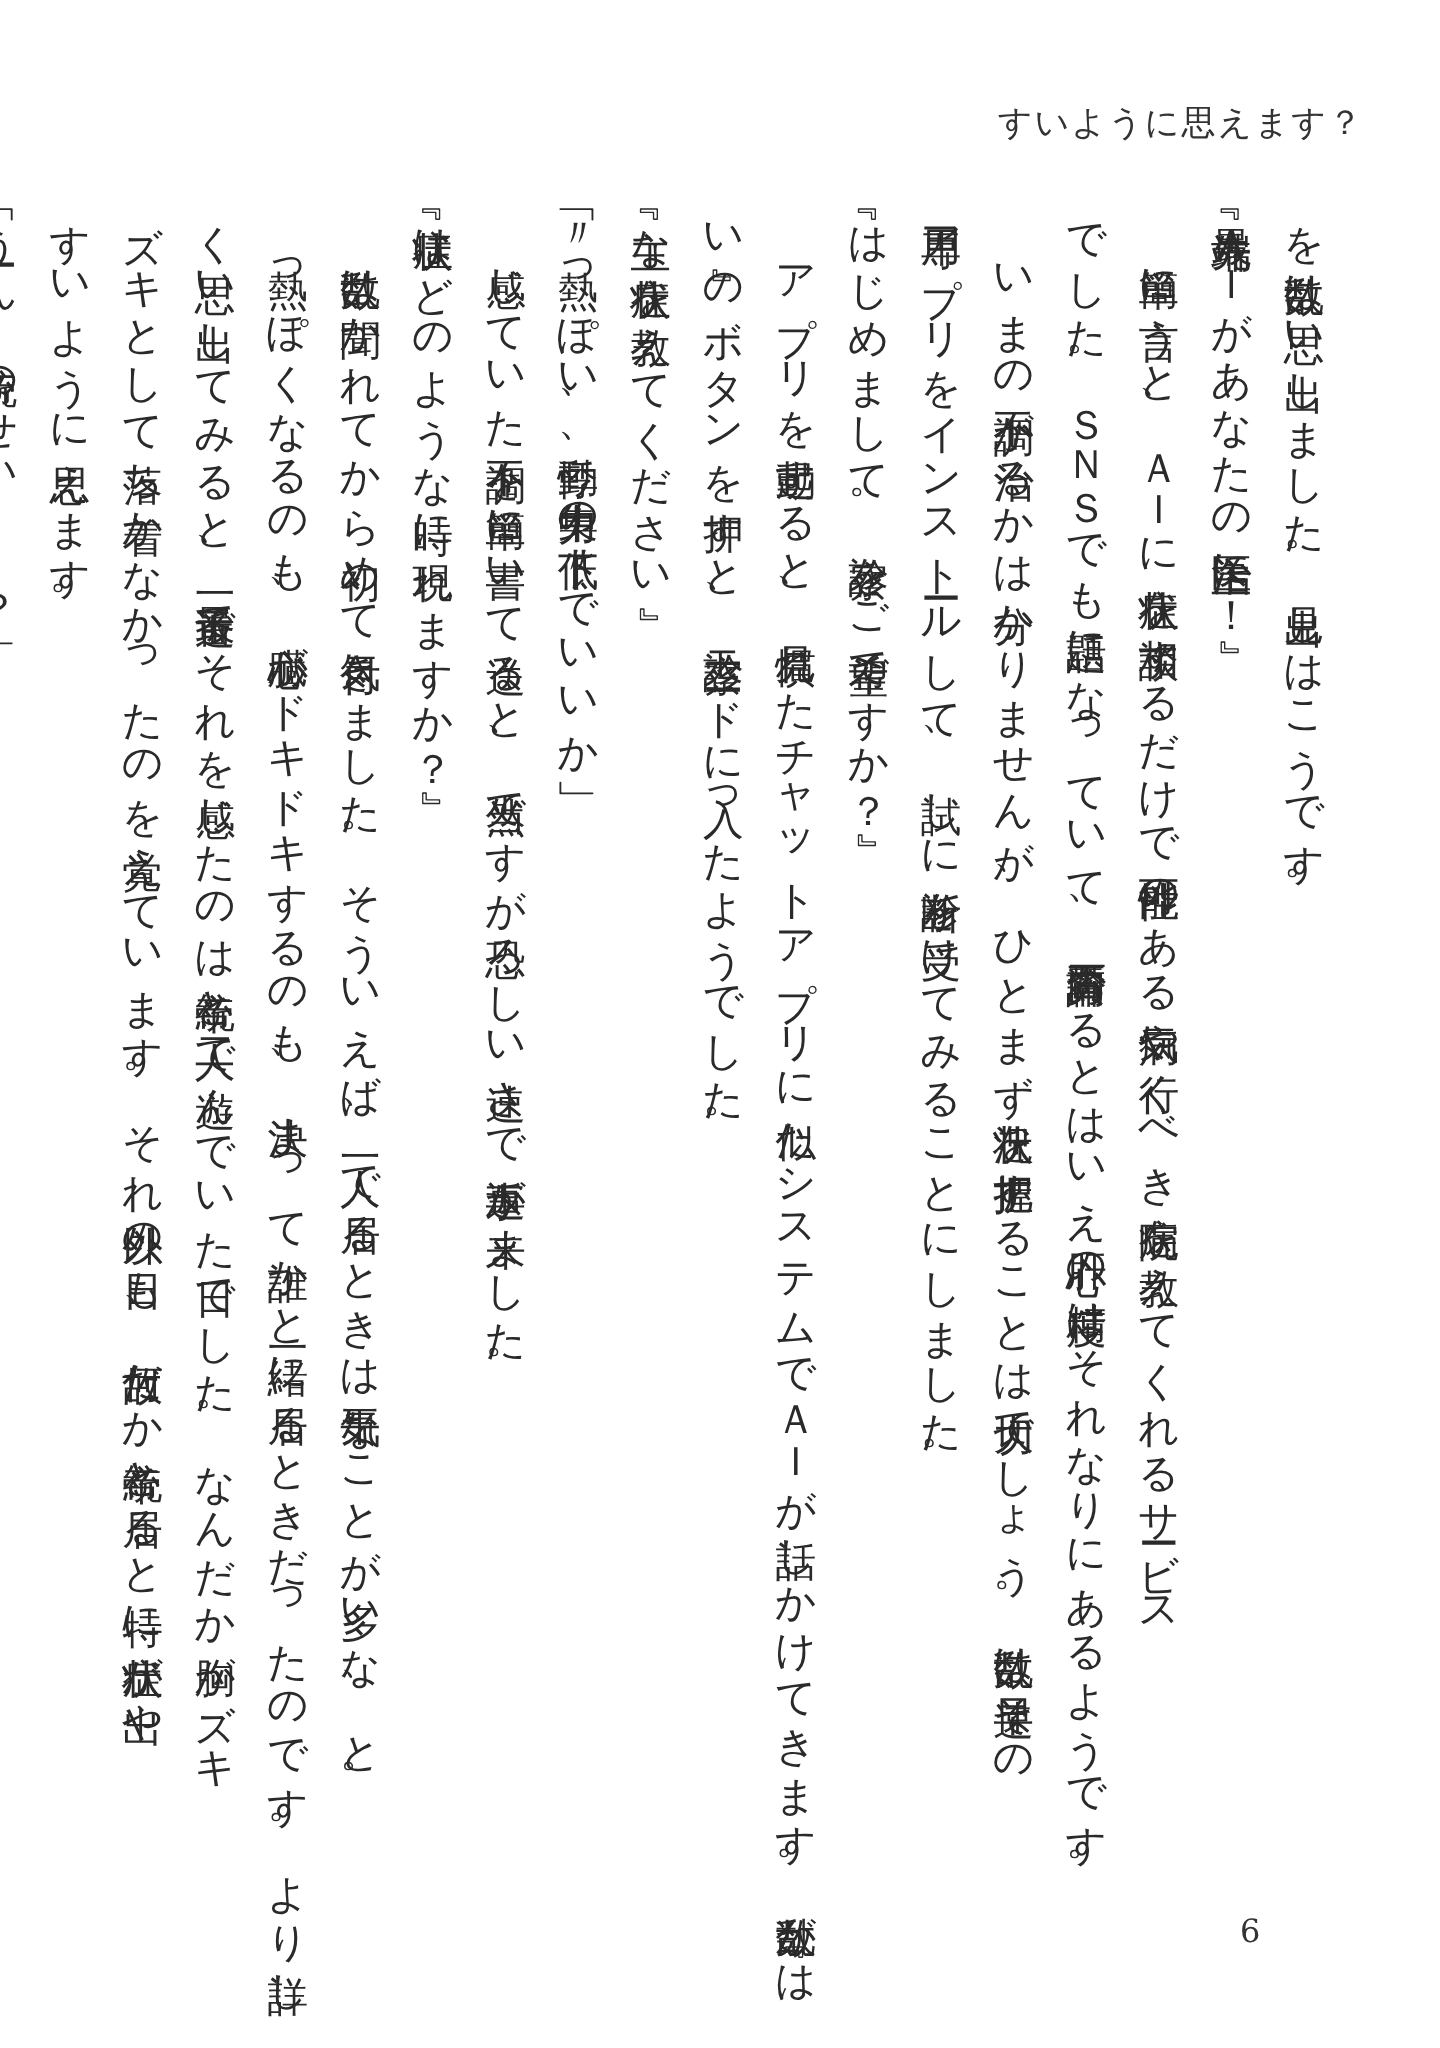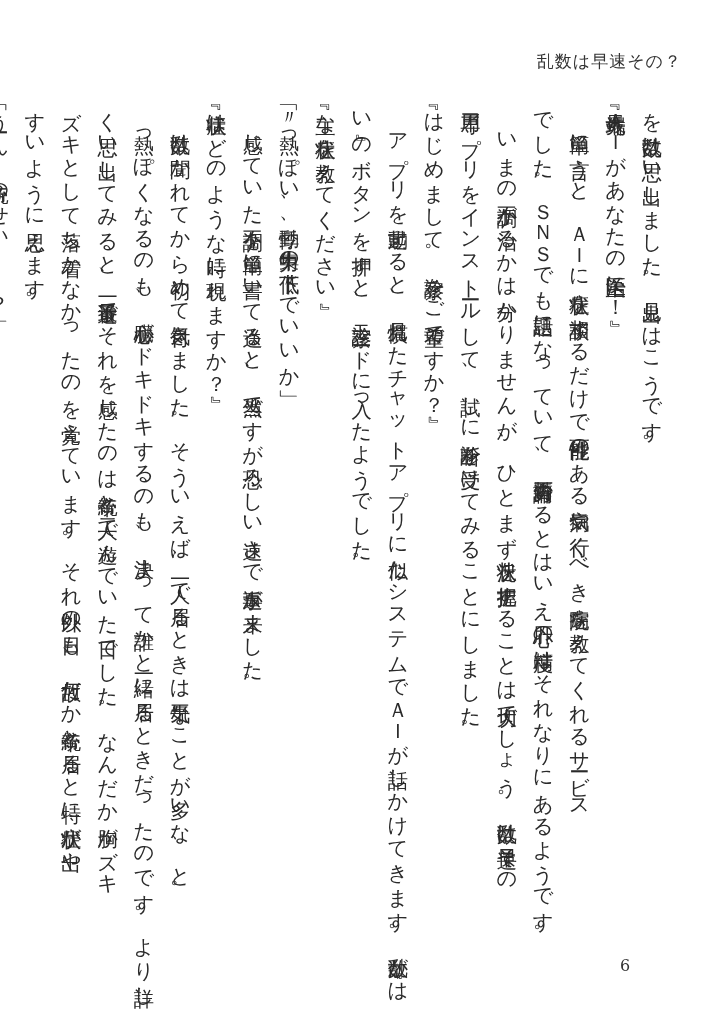--- a/index.html
+++ b/index.html
@@ -11,21 +11,21 @@
                writing-mode: vertical-rl; -webkit-writing-mode: vertical-rl;
                font-size: 20.3px; line-height: 36.3px; letter-spacing: 0.6px;
                text-orientation: mixed; }
   .body-text .line { display: block; white-space: nowrap; }
   .page-number { position: absolute; top: 956px; left: 620px; font-size: 16px; color: #333; }
 </style>
 </head>
 <body>
 
 <div>
-  <div class="running-head">乱数は早速その？</div>
+  <div class="running-head">すいように思えます？</div>
 
   <div class="body-text">
     <span class="line">を乱数は思い出しました。見出しはこうです。</span>
     <span class="line">『最先端ＡＩがあなたの主治医に！』</span>
     <span class="line">　簡単に言うと、ＡＩに症状を相談するだけで可能性のある病気や行くべき病院を教えてくれるサービス</span>
     <span class="line">でした。ＳＮＳでも話題になっていて、賛否両論あるとはいえ肝心の精度はそれなりにあるようです。</span>
     <span class="line">　いまの不調が治るかは分かりませんが、ひとまず状況を把握することは大切でしょう。乱数は早速その</span>
     <span class="line">専用アプリをインストールして、試しに診断を受けてみることにしました。</span>
     <span class="line">『はじめまして。診察をご希望ですか？』</span>
     <span class="line">　アプリを起動すると、見慣れたチャットアプリに似たシステムでＡＩが話しかけてきます。乱数が『は</span>

